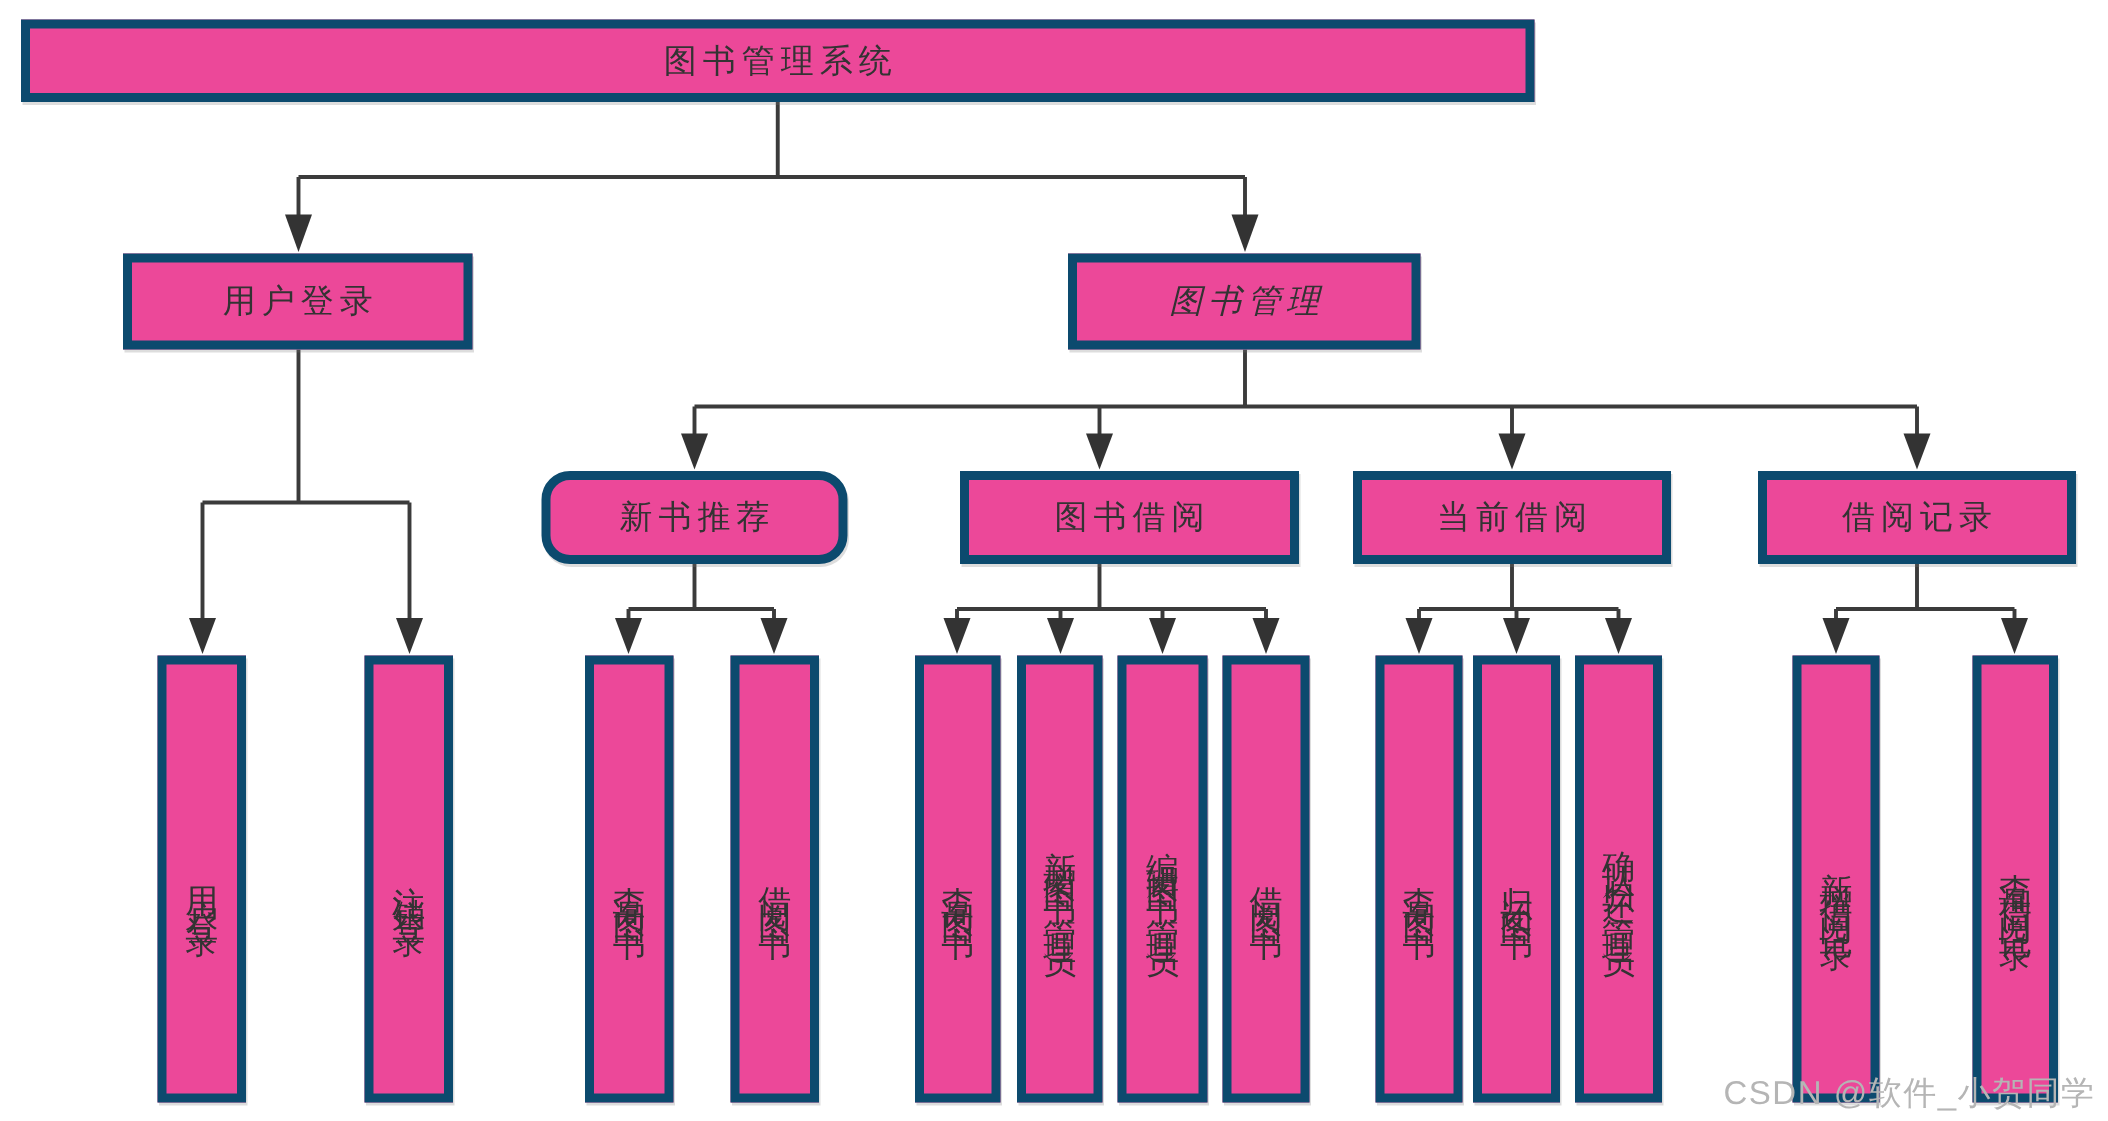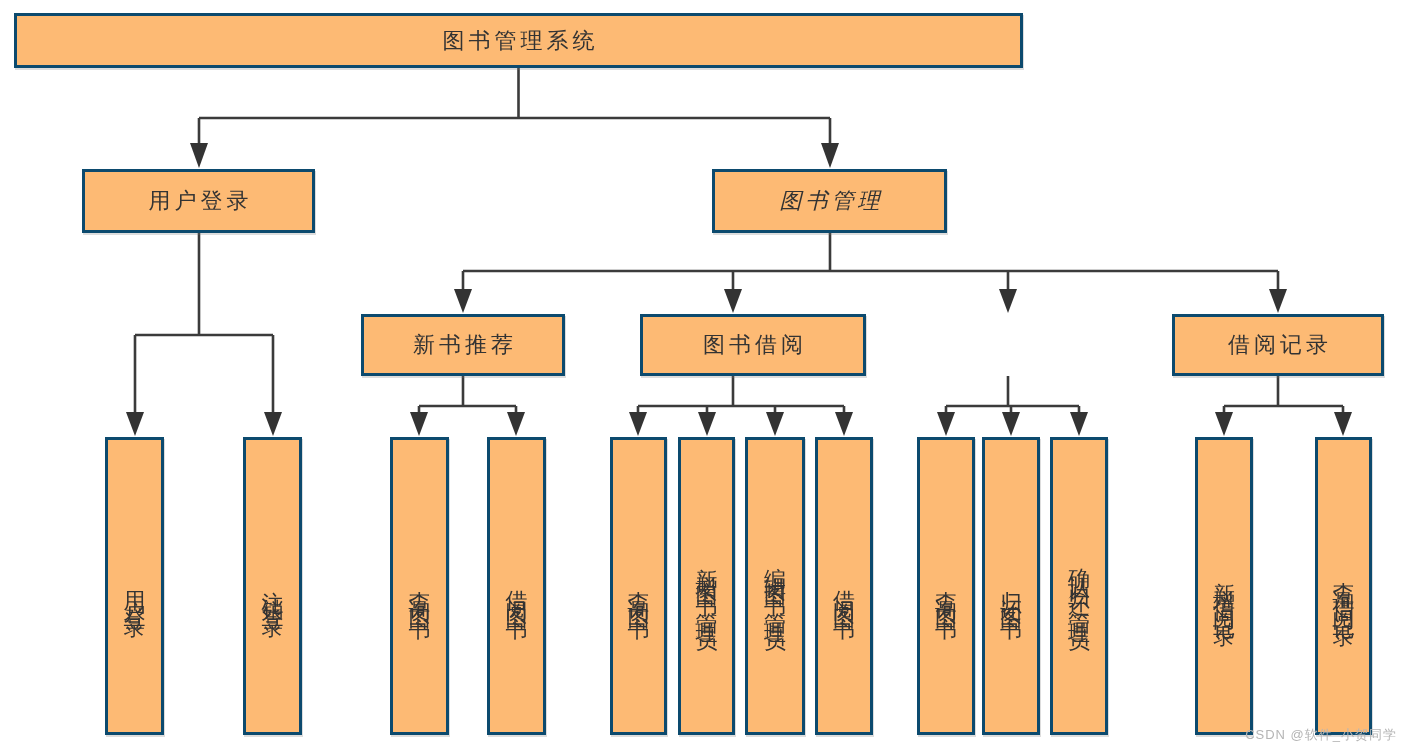--- a/index.html
+++ b/index.html
@@ -9,43 +9,43 @@
     height: 747px;
     background: #ffffff;
     font-family: "Liberation Sans", "DejaVu Sans", sans-serif;
     overflow: hidden;
   }
   #wires { position: absolute; left: 0; top: 0; width: 1405px; height: 747px; }
 
   .node {
     position: absolute;
     box-sizing: border-box;
-    background: #fdba74;
-    border: 3px solid #0c4a6e;
+    background: #ec4899;
+    border: 6px solid #0c4a6e;
     color: #333333;
     display: flex;
     align-items: center;
     justify-content: center;
     box-shadow: 1px 2px 0 rgba(120,120,120,0.25);
   }
   .hbox { font-size: 22px; letter-spacing: 4px; text-indent: 4px; white-space: nowrap; }
   .vbox { font-size: 22px; }
   .vbox .vtext {
     writing-mode: vertical-rl;
     text-orientation: mixed;
     letter-spacing: 9px;
     margin-top: 9px; 
     white-space: nowrap;
   }
 
   
   .n-root            { left: 14px;   top: 13px;  width: 1009px; height: 55px; }
   .n-user-login      { left: 82px;   top: 169px; width: 233px;  height: 64px; }
   .n-book-mgmt       { left: 712px;  top: 169px; width: 235px;  height: 64px; font-style: italic; }
-  .n-new-book-rec    { left: 361px;  top: 314px; width: 204px;  height: 62px; }
+  .n-new-book-rec    { left: 361px;  top: 314px; width: 204px;  height: 62px; border-radius: 19px; }
   .n-book-borrow     { left: 620px;  top: 314px; width: 226px;  height: 62px; margin-left: 20px; }
   .n-current-borrow  { left: 902px;  top: 314px; width: 212px;  height: 62px; }
   .n-borrow-records  { left: 1172px; top: 314px; width: 212px;  height: 62px; }
 
   .leaf { top: 437px; height: 298px; width: 59px; }
   .n-ul-login   { left: 105px; }
   .n-ul-logout  { left: 243px; }
   .n-nb-query   { left: 390px; }
   .n-nb-borrow  { left: 487px; }
   .n-bb-query   { left: 610px; width: 57px; }
@@ -55,21 +55,21 @@
   .n-cb-query   { left: 917px; width: 58px; }
   .n-cb-return  { left: 982px; width: 58px; }
   .n-cb-confirm { left: 1050px; width: 58px; }
   .n-br-add     { left: 1195px; width: 58px; }
   .n-br-query   { left: 1315px; width: 57px; }
 
   .watermark {
     position: absolute;
     right: 8px;
     bottom: 3px;
-    font-size: 13px;
+    font-size: 22px;
     letter-spacing: 1px;
     color: #b5b5b5;
     white-space: nowrap;
   }
 </style>
 </head>
 <body>
 
 <div id="stage">
 
@@ -116,20 +116,21 @@
     </g>
   </svg>
 
   <div class="node hbox n-root">图书管理系统</div>
 
   <div class="node hbox n-user-login">用户登录</div>
   <div class="node hbox n-book-mgmt">图书管理</div>
 
   <div class="node hbox n-new-book-rec">新书推荐</div>
   <div class="node hbox n-book-borrow">图书借阅</div>
+  <div class="node hbox n-current-borrow">当前借阅</div>
   <div class="node hbox n-borrow-records">借阅记录</div>
 
   <div class="node vbox leaf n-ul-login">
     <span class="vtext">用户登录</span>
   </div>
   <div class="node vbox leaf n-ul-logout">
     <span class="vtext">注销登录</span>
   </div>
 
   <div class="node vbox leaf n-nb-query">

